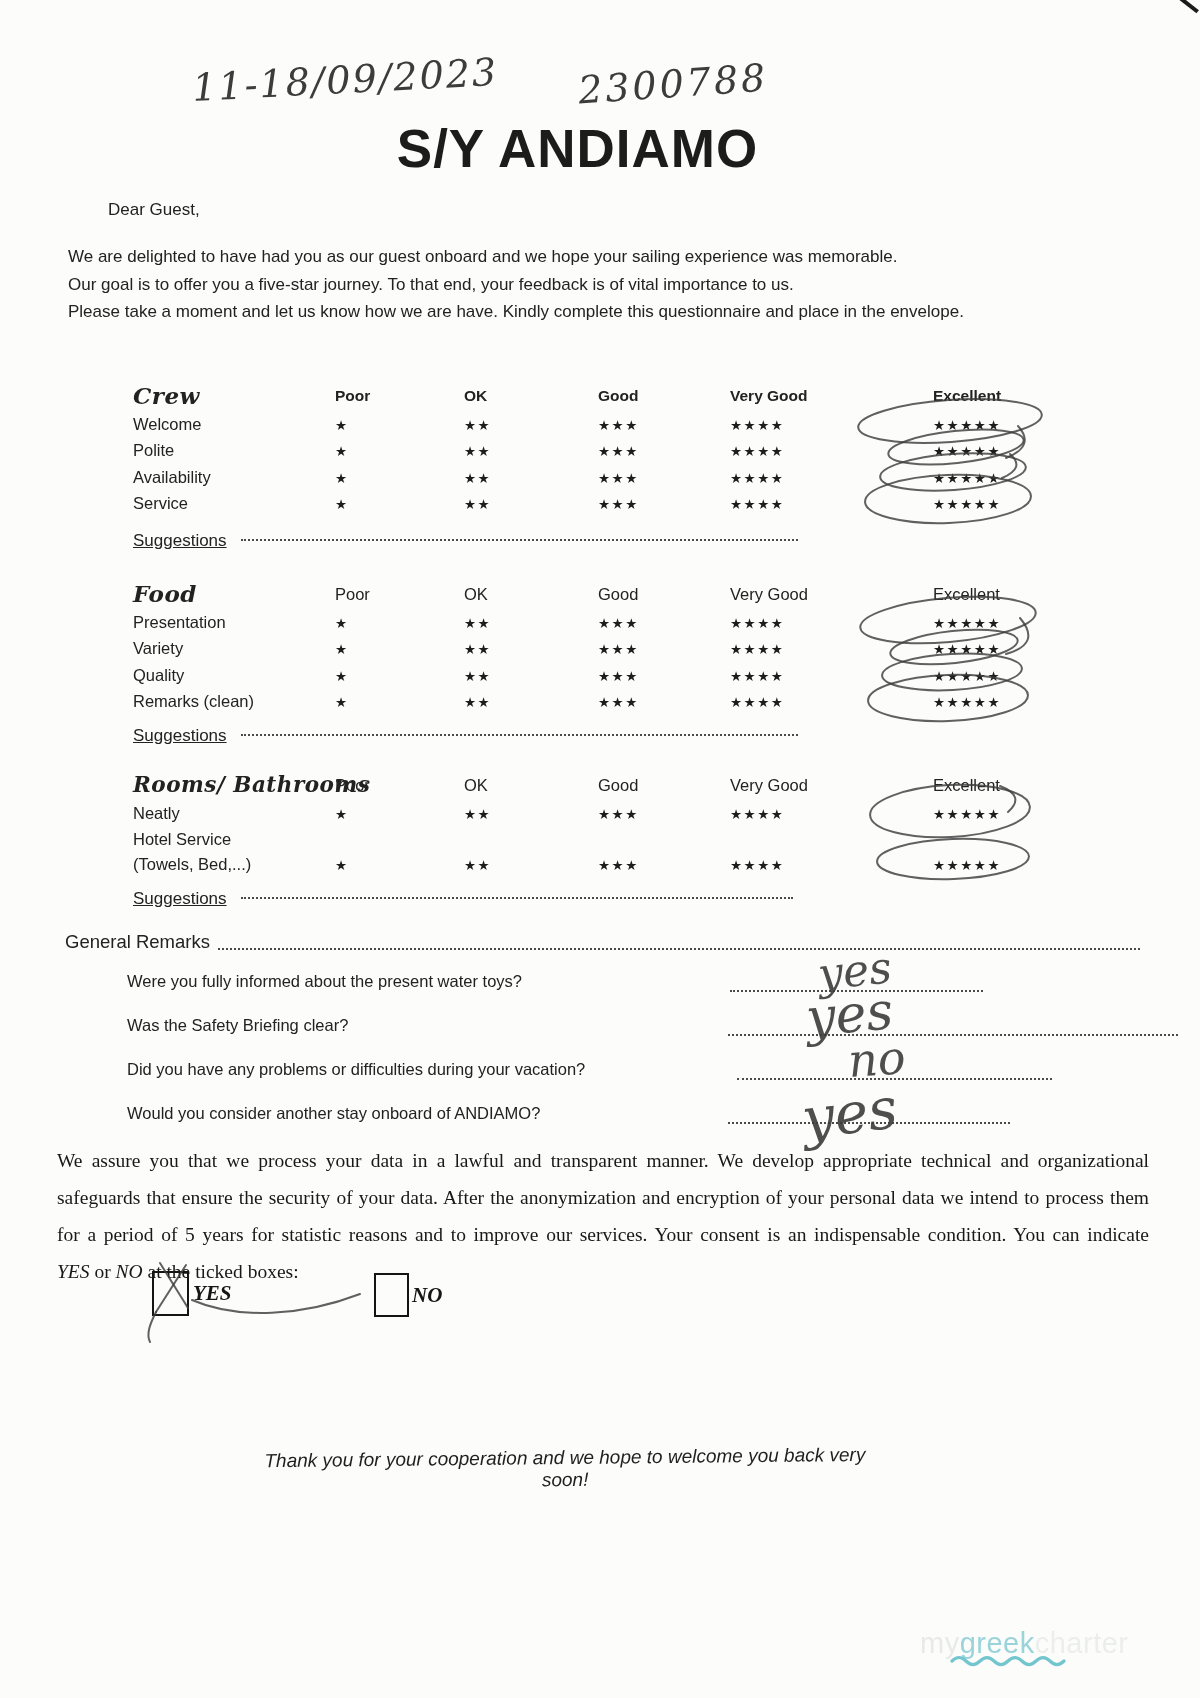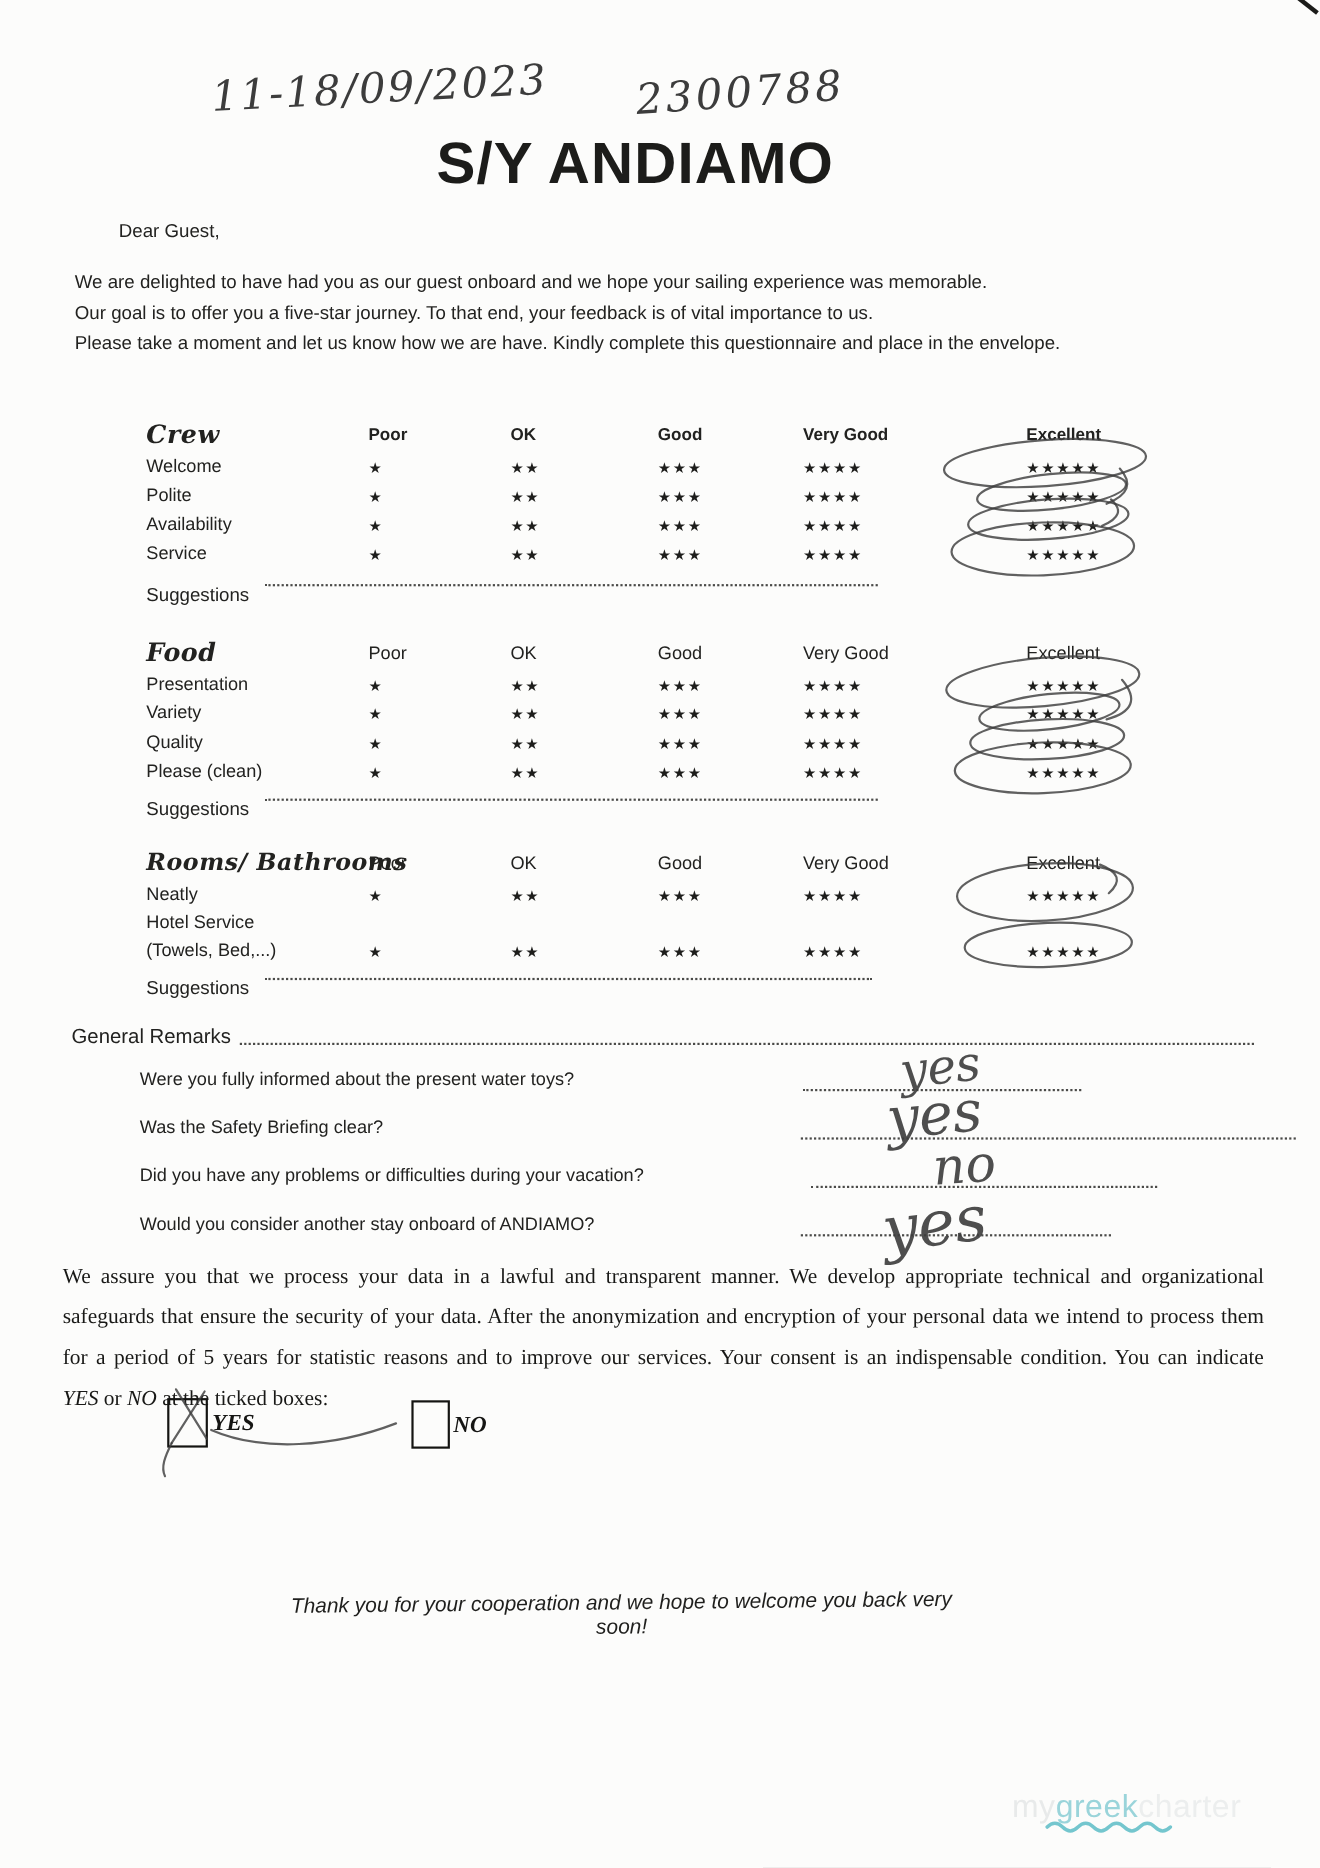--- a/index.html
+++ b/index.html
@@ -34,21 +34,21 @@
   .rating-grid { display:grid; grid-template-columns:202px 129px 134px 132px 203px 185px; }
   .rating-grid > div { display:contents; }
   .cell { line-height:24.3px; height:24.3px; font-size:16.5px; }
   .hdrcell-b { font-weight:bold; font-size:15.5px; }
   .hdrcell-r { font-weight:normal; font-size:16.5px; }
   .hdr-row .cell { height:28px; line-height:24px; }
   .script { font-family:"DejaVu Serif", serif; font-style:italic; font-weight:bold;
             font-size:23px; white-space:nowrap; letter-spacing:.5px; }
   .stars { font-size:13.5px; letter-spacing:1.5px; color:#1d1d1b; padding-top:2px; }
 
-  .sugg { display:flex; align-items:flex-start; font-size:17px; }
+  .sugg { display:flex; align-items:center; font-size:17px;text-decoration:underline; }
   .sugg .dots { border-bottom:2px dotted #4a4a48; margin-left:14px; margin-bottom:3px; }
 
   .remarks-title { left:65px; top:931px; width:1075px; display:flex; align-items:flex-end; font-size:18.5px; }
   .remarks-title .dots { flex:1; border-bottom:2px dotted #4a4a48; margin-left:8px; margin-bottom:3px; }
 
   .question { font-size:16.5px; }
   .ansline { border-bottom:2px dotted #4a4a48; height:0; }
 
   
   .consent { left:57px; top:1146px; width:1092px;
@@ -179,21 +179,21 @@
     </div>
     <div>
       <div class="cell">Quality</div>
       <div class="cell stars">★</div>
       <div class="cell stars">★★</div>
       <div class="cell stars">★★★</div>
       <div class="cell stars">★★★★</div>
       <div class="cell stars">★★★★★</div>
     </div>
     <div>
-      <div class="cell">Please (clean)</div>
+      <div class="cell">Remarks (clean)</div>
       <div class="cell stars">★</div>
       <div class="cell stars">★★</div>
       <div class="cell stars">★★★</div>
       <div class="cell stars">★★★★</div>
       <div class="cell stars">★★★★★</div>
     </div>
   </div>
 
   <div class="abs sugg" style="left:133px; top:726px; width:665px;">
     <span>Suggestions</span>

